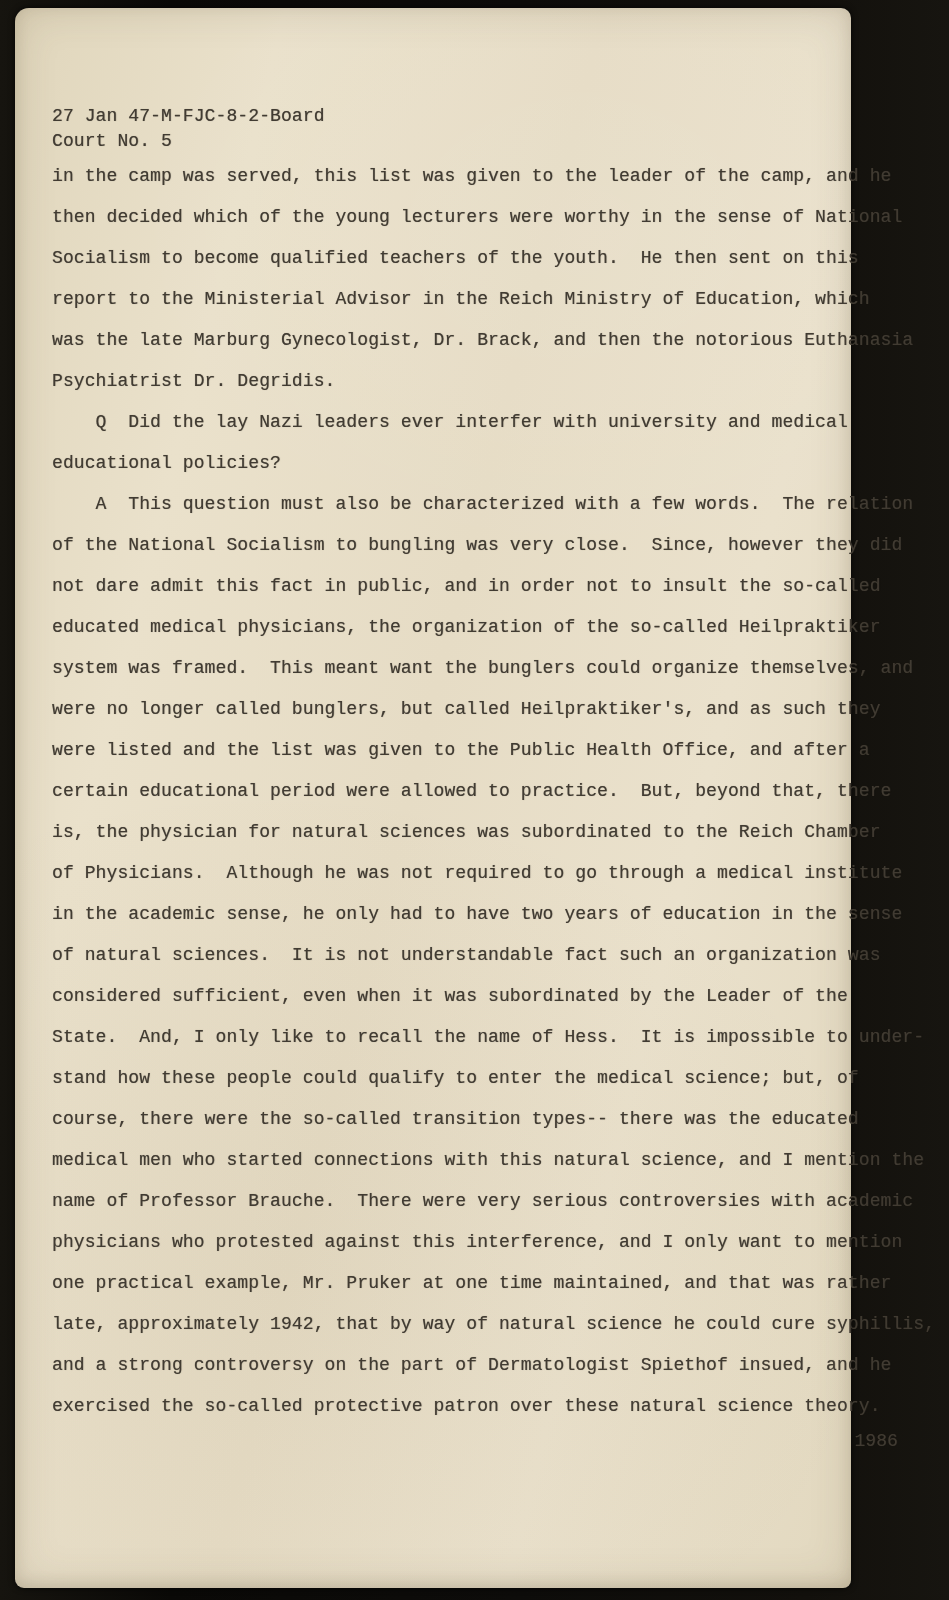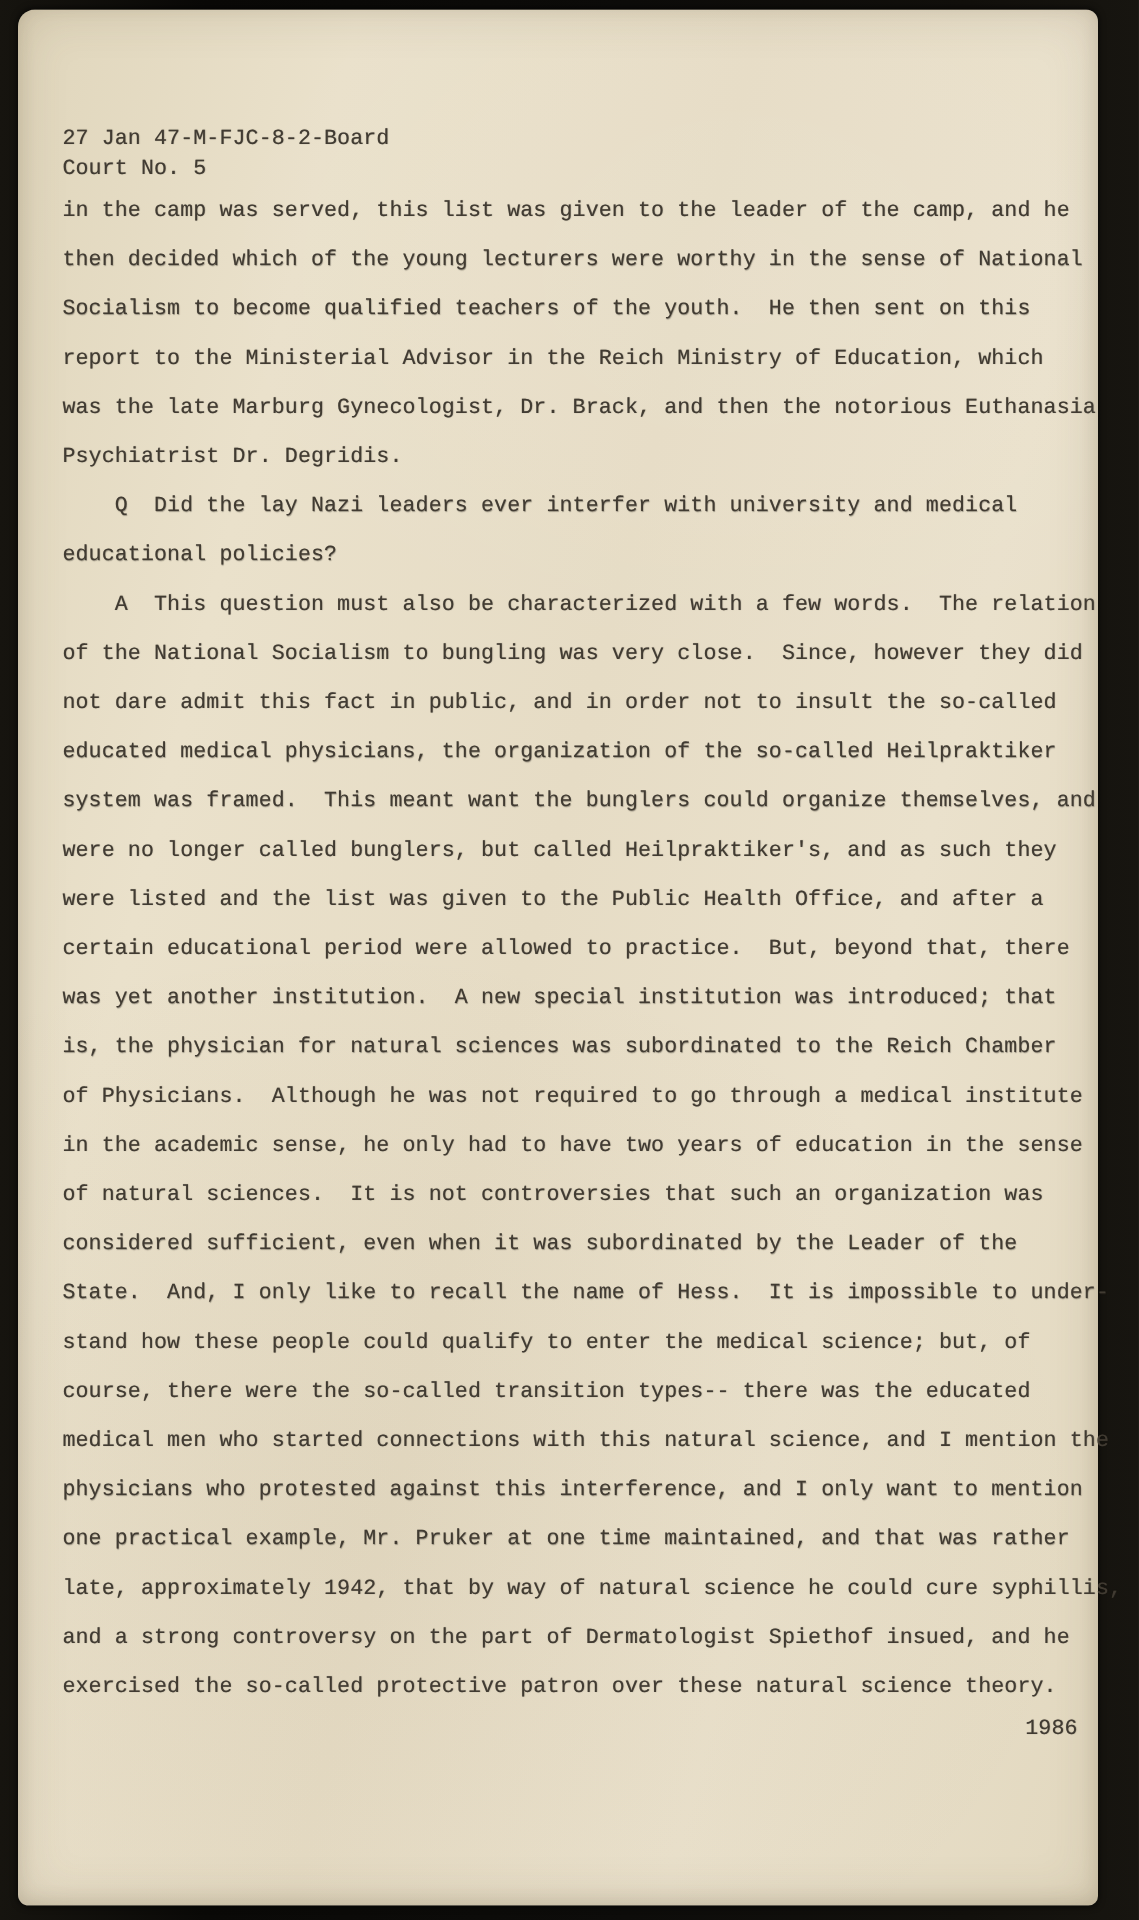--- a/index.html
+++ b/index.html
@@ -17,21 +17,21 @@
     overflow: hidden;
     background:
       linear-gradient(90deg, #16140f 0%, #0a0907 18%, #0d0c0a 55%, #12100c 85%, #171510 100%),
       var(--backdrop);
     font-family: "Liberation Mono", "DejaVu Sans Mono", monospace;
   }
   .paper {
     position: absolute;
     left: 15px;
     top: 8px;
-    width: 900px;
+    width: 836px;
     height: 1580px;
     border-radius: 14px 10px 8px 9px;
     background:
       radial-gradient(ellipse 700px 500px at 68% 14%, rgba(255,255,255,0.07), rgba(255,255,255,0) 70%),
       radial-gradient(ellipse 900px 700px at 30% 80%, rgba(120,100,60,0.06), rgba(120,100,60,0) 70%),
       linear-gradient(104deg, #e0d6bc 0%, #eae1cb 22%, #e6dcc5 48%, #eae1cc 72%, #e2d8bf 100%),
       var(--paper);
     box-shadow:
       inset 0 0 42px rgba(96,80,48,0.18),
       inset 0 -4px 14px rgba(80,66,40,0.15),
@@ -89,30 +89,30 @@
       <div class="bline">    Q  Did the lay Nazi leaders ever interfer with university and medical</div>
       <div class="bline">educational policies?</div>
       <div class="bline">    A  This question must also be characterized with a few words.  The relation</div>
       <div class="bline">of the National Socialism to bungling was very close.  Since, however they did</div>
       <div class="bline">not dare admit this fact in public, and in order not to insult the so-called</div>
       <div class="bline">educated medical physicians, the organization of the so-called Heilpraktiker</div>
       <div class="bline">system was framed.  This meant want the bunglers could organize themselves, and</div>
       <div class="bline">were no longer called bunglers, but called Heilpraktiker's, and as such they</div>
       <div class="bline">were listed and the list was given to the Public Health Office, and after a</div>
       <div class="bline">certain educational period were allowed to practice.  But, beyond that, there</div>
-      <div class="bline">was yet another institution.  A new special institution was introduced; that</div>
       <div class="bline">is, the physician for natural sciences was subordinated to the Reich Chamber</div>
       <div class="bline">of Physicians.  Although he was not required to go through a medical institute</div>
       <div class="bline">in the academic sense, he only had to have two years of education in the sense</div>
-      <div class="bline">of natural sciences.  It is not controversies that such an organization was</div>
+      <div class="bline">of natural sciences.  It is not understandable fact such an organization was</div>
       <div class="bline">considered sufficient, even when it was subordinated by the Leader of the</div>
       <div class="bline">State.  And, I only like to recall the name of Hess.  It is impossible to under-</div>
       <div class="bline">stand how these people could qualify to enter the medical science; but, of</div>
       <div class="bline">course, there were the so-called transition types-- there was the educated</div>
       <div class="bline">medical men who started connections with this natural science, and I mention the</div>
+      <div class="bline">name of Professor Brauche.  There were very serious controversies with academic</div>
       <div class="bline">physicians who protested against this interference, and I only want to mention</div>
       <div class="bline">one practical example, Mr. Pruker at one time maintained, and that was rather</div>
       <div class="bline">late, approximately 1942, that by way of natural science he could cure syphillis,</div>
       <div class="bline">and a strong controversy on the part of Dermatologist Spiethof insued, and he</div>
       <div class="bline">exercised the so-called protective patron over these natural science theory.</div>
     </div>
 
     <div class="pagenum">1986</div>
 
   </div>

